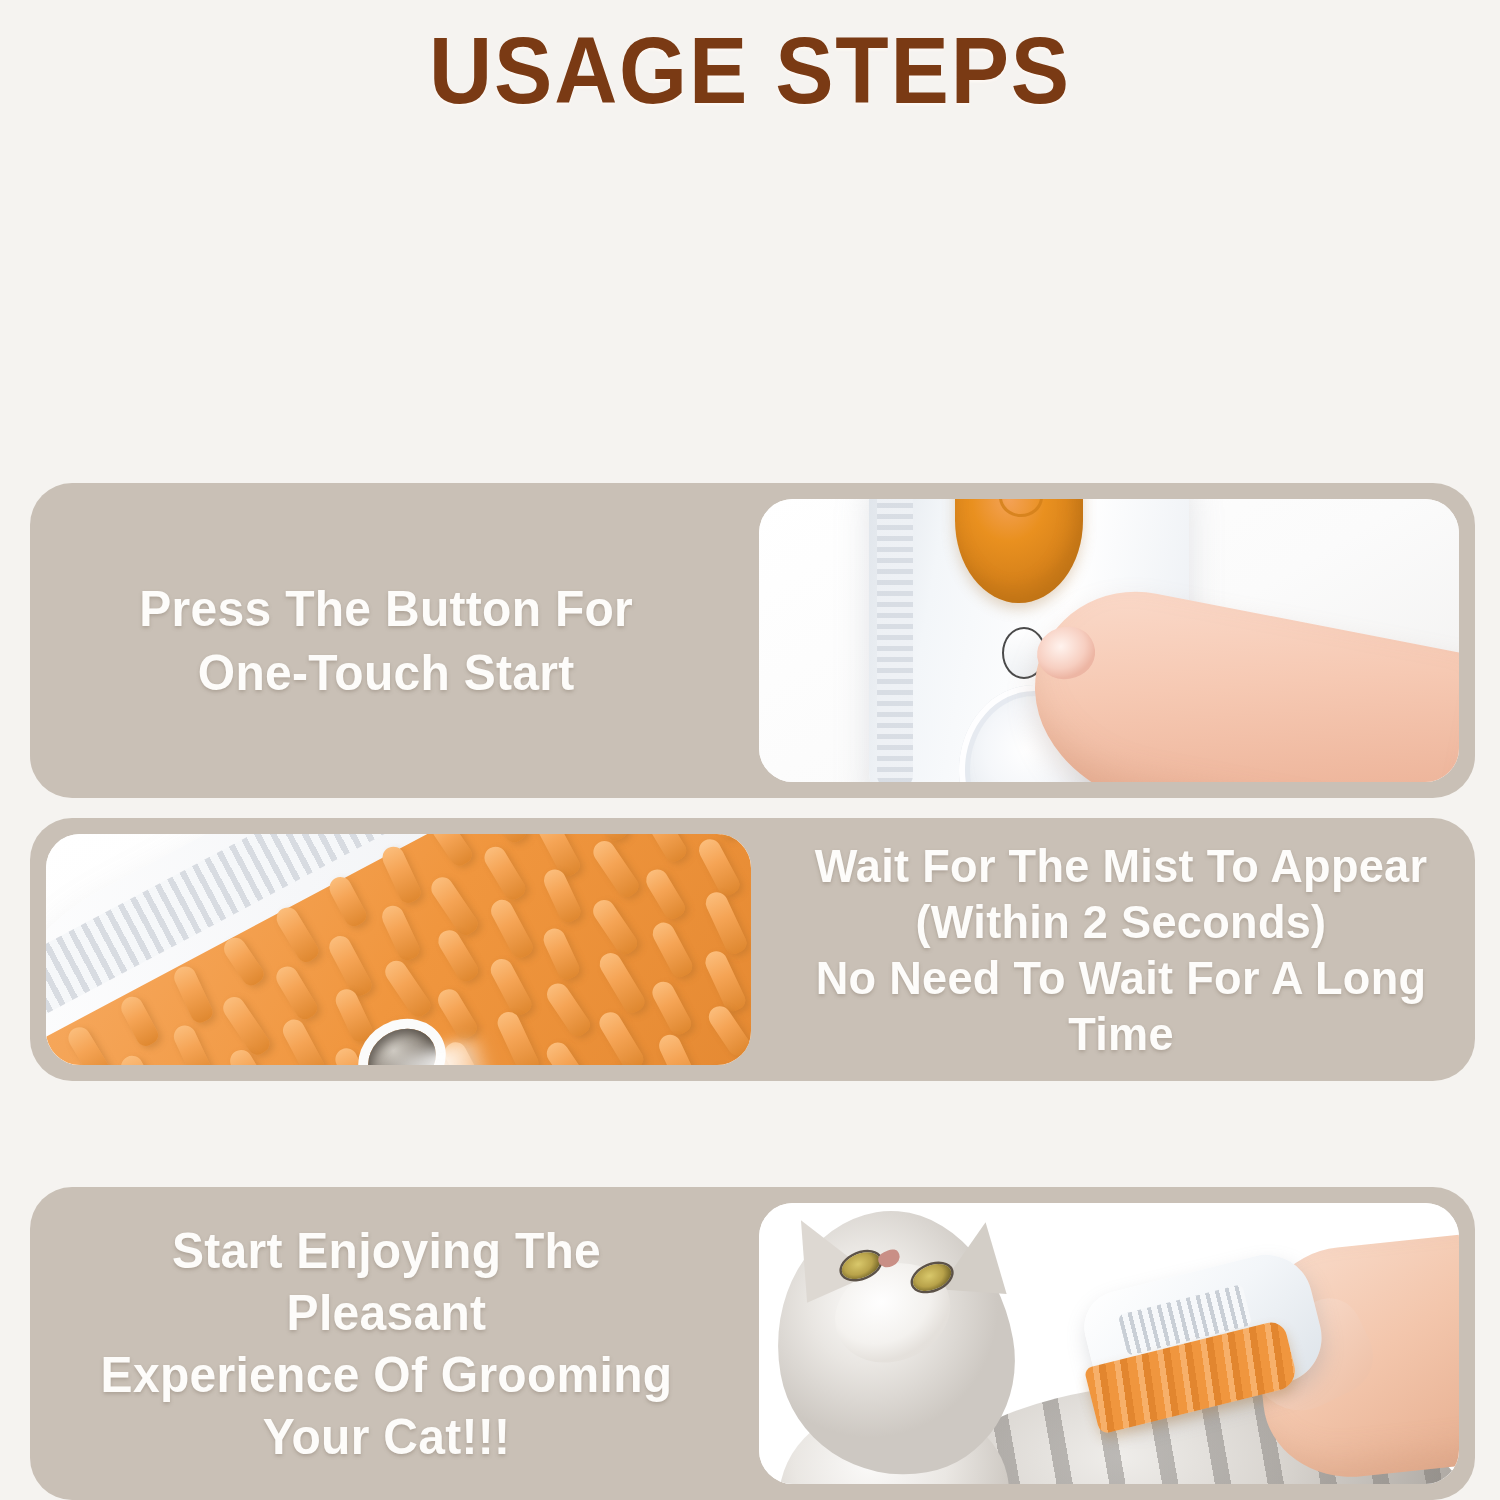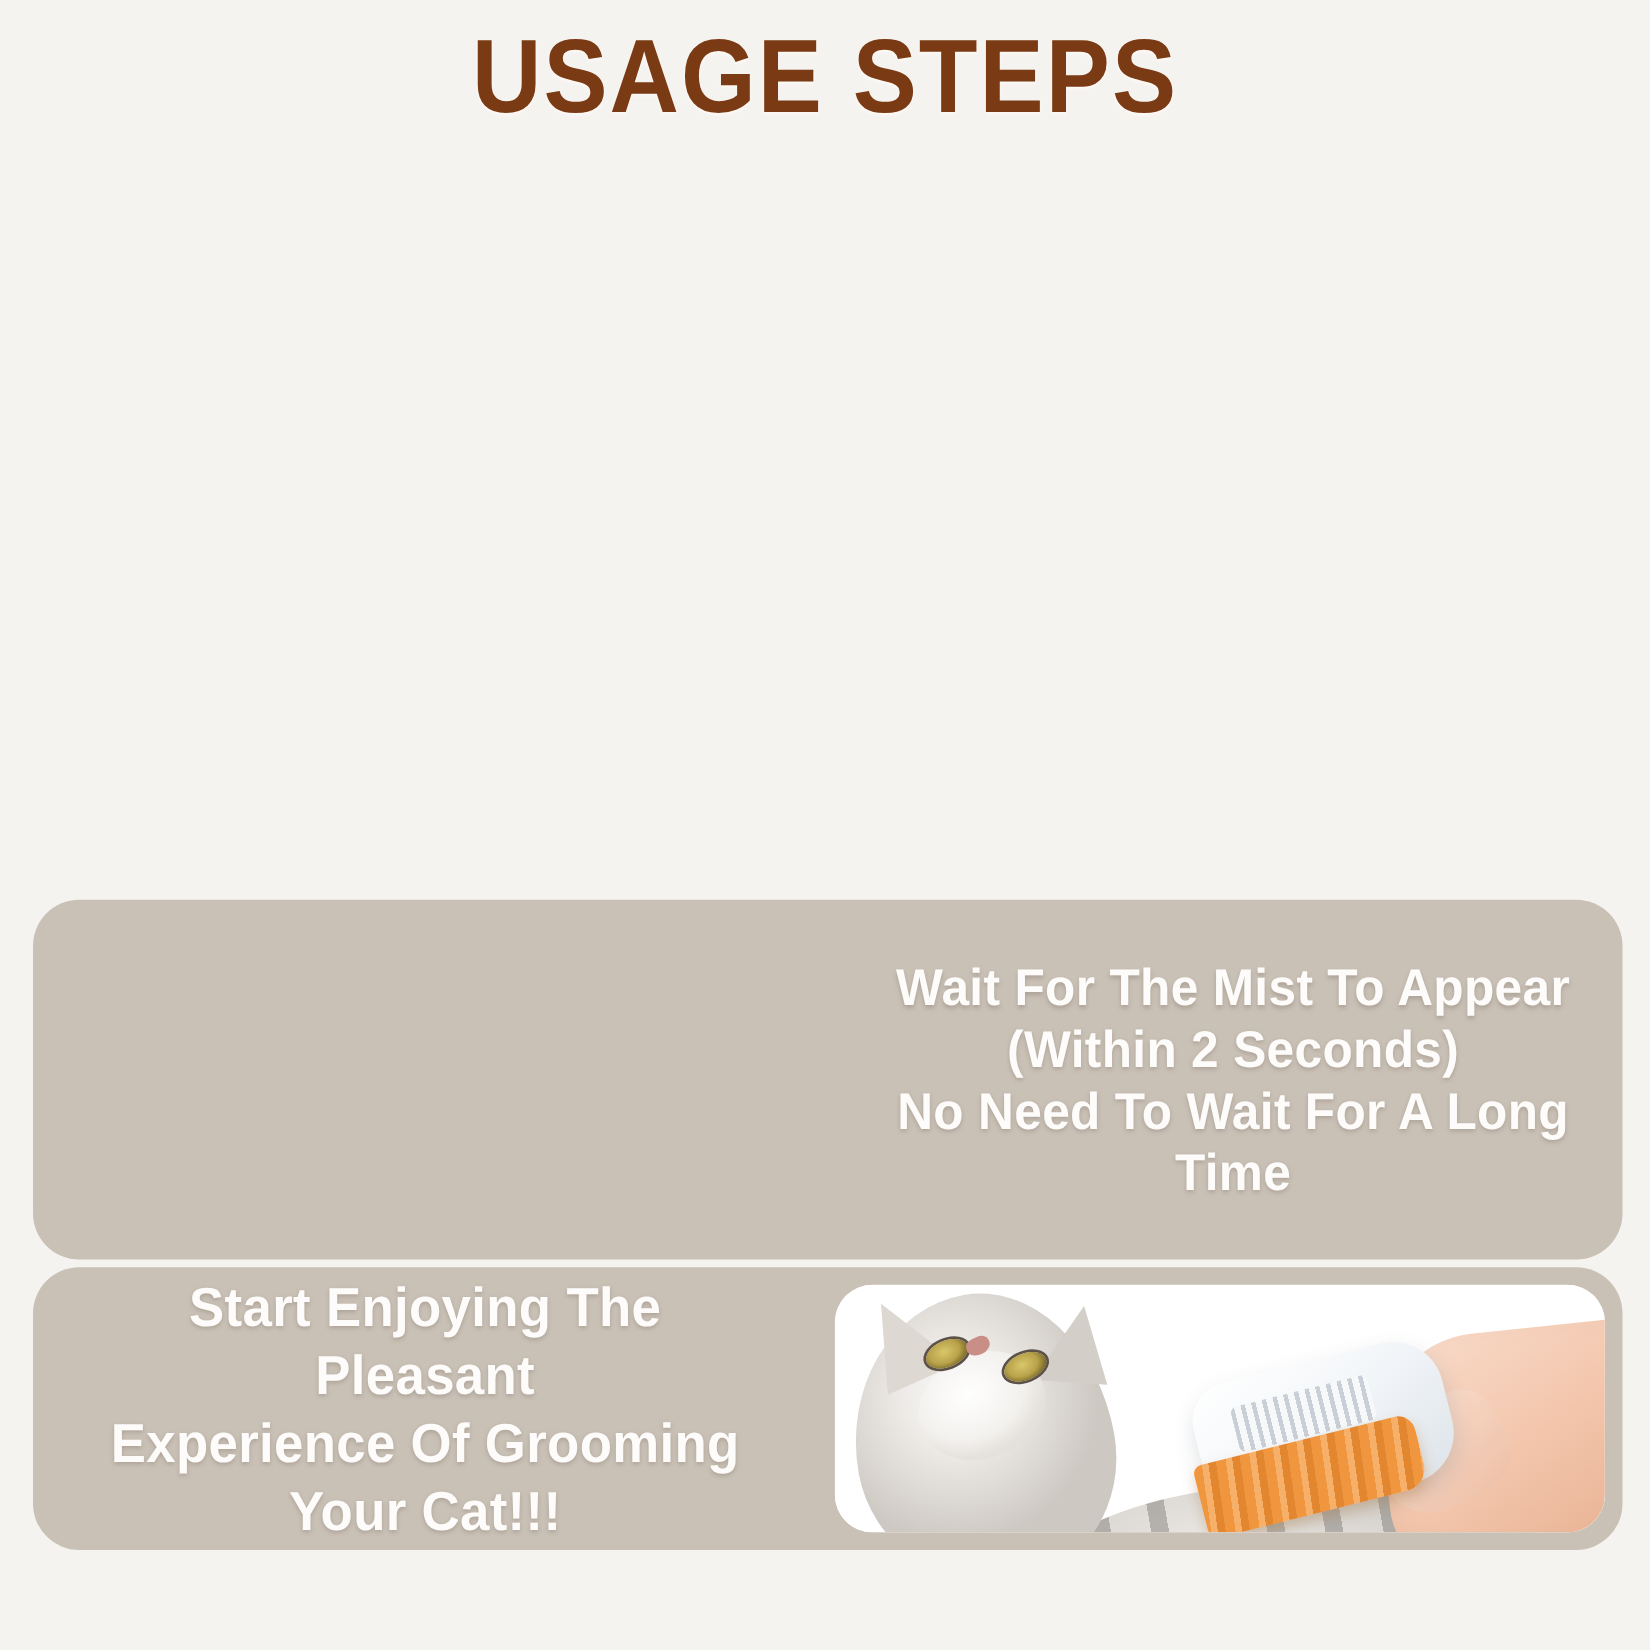--- a/index.html
+++ b/index.html
@@ -44,22 +44,22 @@
     width: 1445px;
     background: #c9c0b6;
     border-radius: 42px;
     display: flex;
     align-items: stretch;
     overflow: hidden;
   }
 
   #panel-1 { top: 147px;  height: 315px; }
   #panel-2 { top: 483px;  height: 315px; }
-  #panel-3 { top: 818px;  height: 327px; align-items: center; }
-  #panel-4 { top: 1152px; height: 257px; }
+  #panel-3 { top: 818px;  height: 263px; }
+  #panel-4 { top: 1187px; height: 313px; }
 
   .panel.media-left  { flex-direction: row; }
   .panel.media-right { flex-direction: row-reverse; }
 
   
   .media {
     position: relative;
     flex: 0 0 705px;
     margin: 16px;
     border-radius: 34px;
@@ -348,20 +348,40 @@
   }
 </style>
 </head>
 <body>
 
 <div class="page">
 
   <div class="title">USAGE STEPS</div>
 
 
+  <div class="panel media-right" id="panel-2">
+    <div class="media">
+      <div class="scene2">
+        <div class="s2-device"></div>
+        <div class="s2-ridges"></div>
+        <div class="s2-orange"></div>
+        <div class="s2-bigbtn"></div>
+        <div class="s2-smallbtn"></div>
+        <div class="s2-knuckle"></div>
+        <div class="s2-finger"></div>
+        <div class="s2-nail"></div>
+      </div>
+    </div>
+    <div class="caption">
+      <div class="lines">
+        <div>Press The Button For</div>
+        <div>One-Touch Start</div>
+      </div>
+    </div>
+  </div>
 
   <div class="panel media-left" id="panel-3">
     <div class="media">
       <div class="scene3">
         <div class="s3-head">
           <div class="s3-comb"></div>
           <div class="s3-pad">
             <div class="s3-bristles" id="bristles">
                 <i style="left: 18px; top: 8px; transform: rotate(-6deg); height: 52px;"></i>
                 <i style="left: 78px; top: 6px; transform: rotate(-3deg); height: 59px;"></i>

